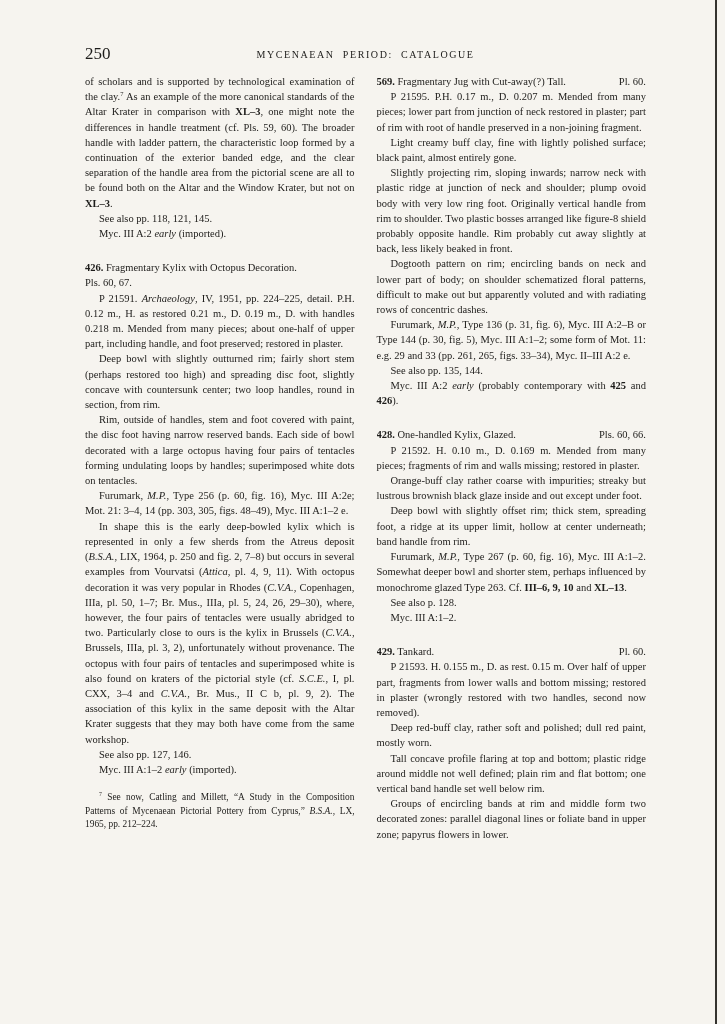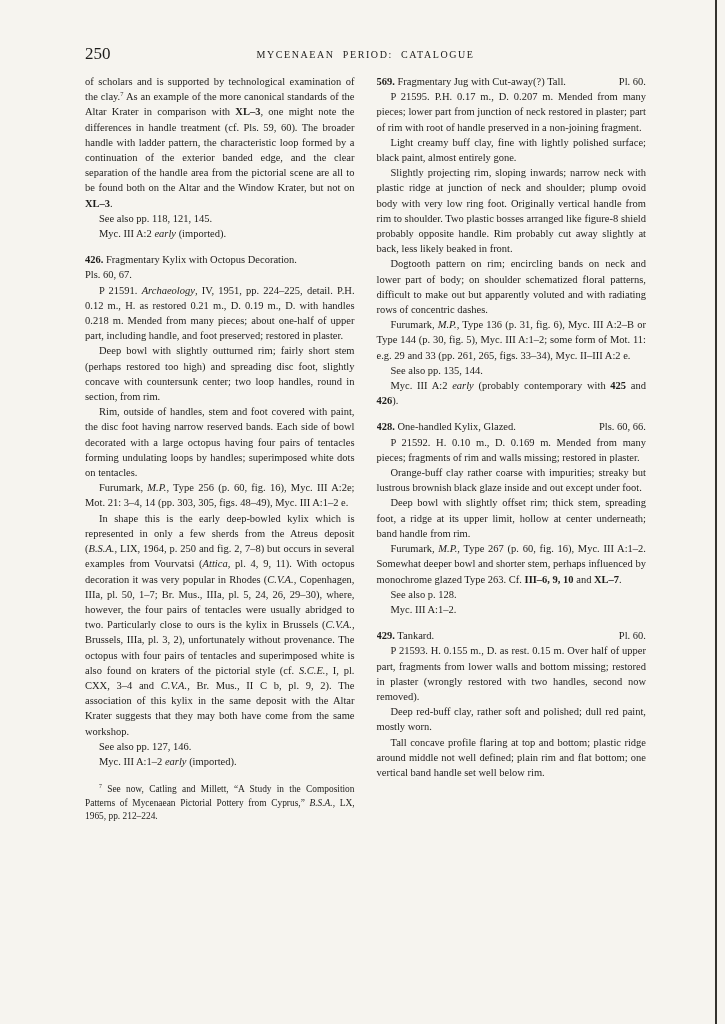--- a/index.html
+++ b/index.html
@@ -54,21 +54,21 @@
   }
   .col {
     width: 270px;
     font-size: 10.5px;
     line-height: 15.2px;
     text-align: justify;
   }
   .col p { margin: 0; }
   .col p.indent { text-indent: 14px; }
   .entry-head {
-    margin-top: 11px;
+    margin-top: 19px;
     overflow: hidden;
   }
   .col > .entry-head:first-child { margin-top: 0; }
   .plate { float: right; }
   .plate-block { display: block; text-align: left; }
   .b { font-weight: bold; }
   .i { font-style: italic; }
   sup {
     font-size: 0.62em;
     vertical-align: super;
@@ -113,23 +113,24 @@
           <p class="indent"><span>Light creamy buff clay, fine with lightly polished surface; black paint, almost entirely gone.</span></p>
           <p class="indent"><span>Slightly projecting rim, sloping inwards; narrow neck with plastic ridge at junction of neck and shoulder; plump ovoid body with very low ring foot. Originally vertical handle from rim to shoulder. Two plastic bosses arranged like figure-8 shield probably opposite handle. Rim probably cut away slightly at back, less likely beaked in front.</span></p>
           <p class="indent"><span>Dogtooth pattern on rim; encircling bands on neck and lower part of body; on shoulder schematized floral patterns, difficult to make out but apparently voluted and with radiating rows of concentric dashes.</span></p>
           <p class="indent"><span>Furumark, </span><span class="i">M.P.</span><span>, Type 136 (p. 31, fig. 6), Myc. III A:2–B or Type 144 (p. 30, fig. 5), Myc. III A:1–2; some form of Mot. 11: e.g. 29 and 33 (pp. 261, 265, figs. 33–34), Myc. II–III A:2 e.</span></p>
           <p class="indent"><span>See also pp. 135, 144.</span></p>
           <p class="indent"><span>Myc. III A:2 </span><span class="i">early</span><span> (probably contemporary with </span><span class="b">425</span><span> and </span><span class="b">426</span><span>).</span></p>
           <div class="entry-head"><span class="b">428.</span><span> One-handled Kylix, Glazed.</span><span class="plate">Pls. 60, 66.</span></div>
           <p class="indent"><span>P 21592. H. 0.10 m., D. 0.169 m. Mended from many pieces; fragments of rim and walls missing; restored in plaster.</span></p>
           <p class="indent"><span>Orange-buff clay rather coarse with impurities; streaky but lustrous brownish black glaze inside and out except under foot.</span></p>
           <p class="indent"><span>Deep bowl with slightly offset rim; thick stem, spreading foot, a ridge at its upper limit, hollow at center underneath; band handle from rim.</span></p>
-          <p class="indent"><span>Furumark, </span><span class="i">M.P.</span><span>, Type 267 (p. 60, fig. 16), Myc. III A:1–2. Somewhat deeper bowl and shorter stem, perhaps influenced by monochrome glazed Type 263. Cf. </span><span class="b">III–6, 9, 10</span><span> and </span><span class="b">XL–7</span><span>.</span></p>
+          <p class="indent"><span>Furumark, </span><span class="i">M.P.</span><span>, Type 267 (p. 60, fig. 16), Myc. III A:1–2. Somewhat deeper bowl and shorter stem, perhaps influenced by monochrome glazed Type 263. Cf. </span><span class="b">III–6, 9, 10</span><span> and </span><span class="b">XL–13</span><span>.</span></p>
           <p class="indent"><span>See also p. 128.</span></p>
           <p class="indent"><span>Myc. III A:1–2.</span></p>
           <div class="entry-head"><span class="b">429.</span><span> Tankard.</span><span class="plate">Pl. 60.</span></div>
           <p class="indent"><span>P 21593. H. 0.155 m., D. as rest. 0.15 m. Over half of upper part, fragments from lower walls and bottom missing; restored in plaster (wrongly restored with two handles, second now removed).</span></p>
           <p class="indent"><span>Deep red-buff clay, rather soft and polished; dull red paint, mostly worn.</span></p>
           <p class="indent"><span>Tall concave profile flaring at top and bottom; plastic ridge around middle not well defined; plain rim and flat bottom; one vertical band handle set well below rim.</span></p>
+          <p class="indent"><span>Groups of encircling bands at rim and middle form two decorated zones: parallel diagonal lines or foliate band in upper zone; papyrus flowers in lower.</span></p>
         </div>
     </div>
   </div>
 </div>
 
 </body></html>

